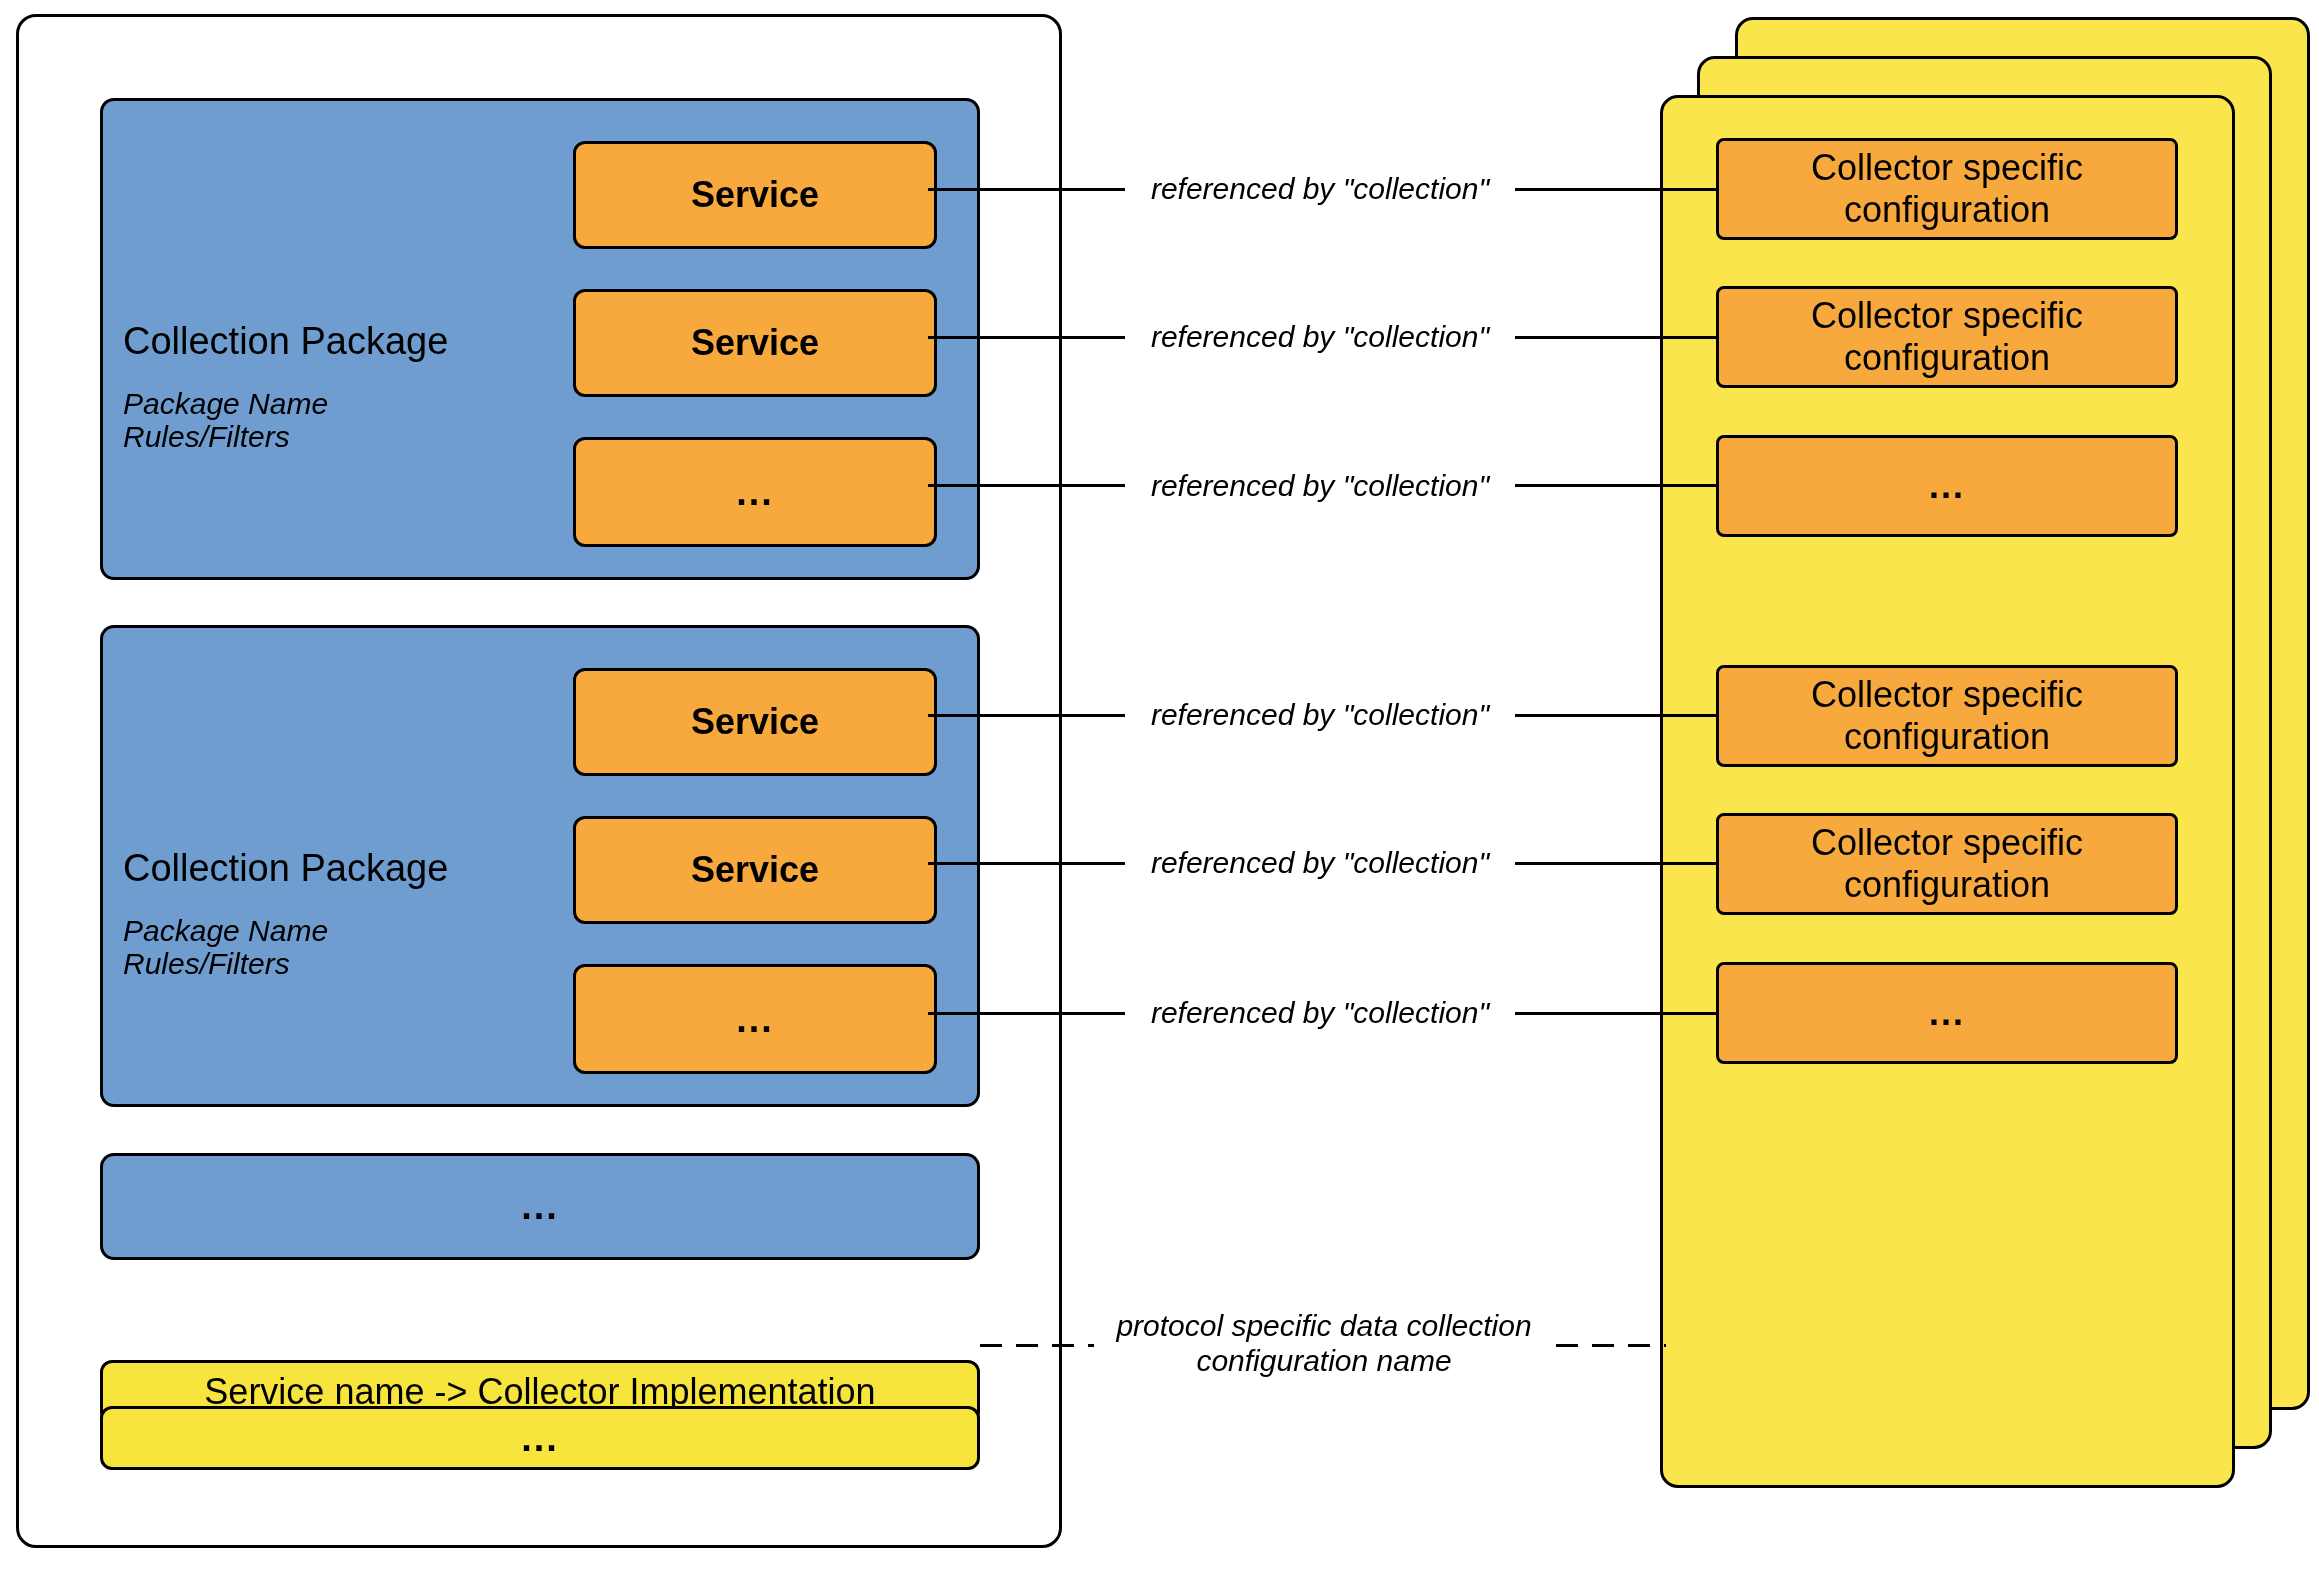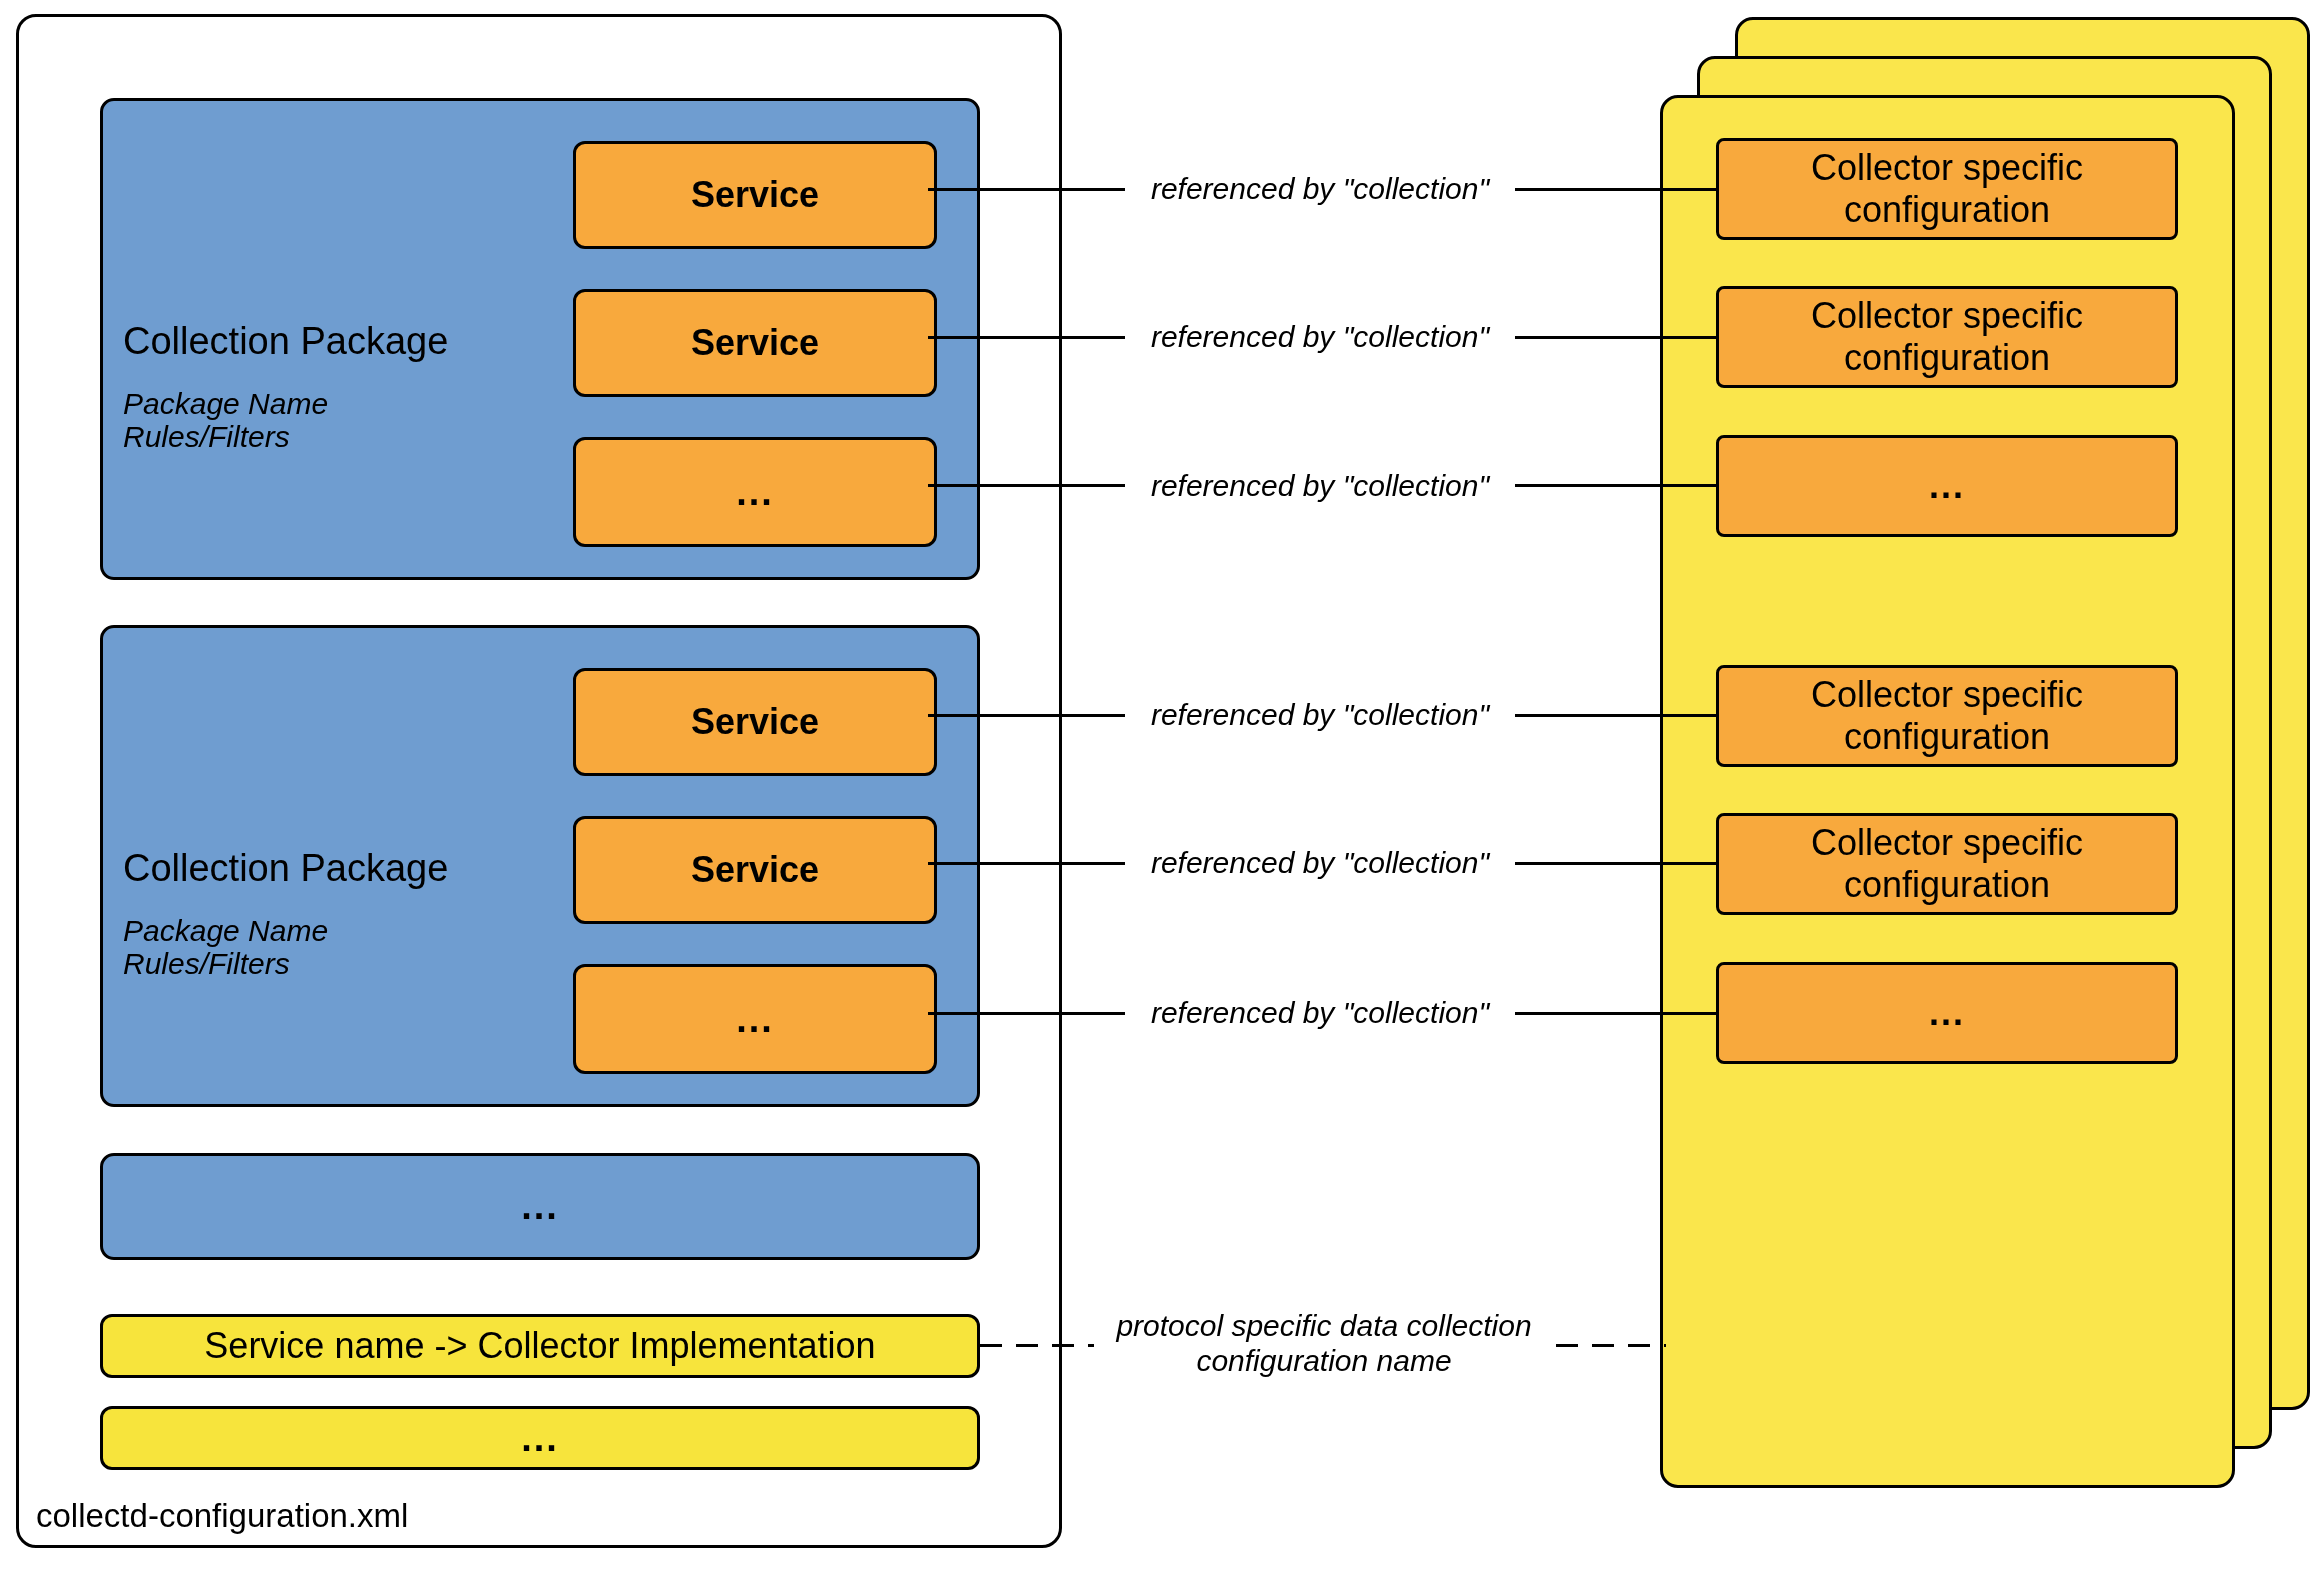--- a/index.html
+++ b/index.html
@@ -130,21 +130,20 @@
     font-style: italic;
     text-align: center;
   }
 </style>
 </head>
 <body>
 
 <div class="canvas">
 
   <div class="abs container-box"></div>
-  <div class="abs file-label">collectd-configuration.xml</div>
 
   <div class="abs pkg" style="top:98px;">
     <div class="pkg-title">Collection Package</div>
     <div class="pkg-meta">
       <div>Package Name</div>
       <div>Rules/Filters</div>
     </div>
     <div class="service" style="top:40px;">Service</div>
     <div class="service" style="top:188px;">Service</div>
     <div class="service dots-box dots" style="top:336px;">...</div>
@@ -158,21 +157,21 @@
     </div>
     <div class="service" style="top:40px;">Service</div>
     <div class="service" style="top:188px;">Service</div>
     <div class="service dots-box dots" style="top:336px;">...</div>
   </div>
 
   <div class="abs blue-strip">
     <span class="dots">...</span>
   </div>
 
-  <div class="abs yellow-strip" style="top:1314px;">Service name -&gt; Collector Implementation</div>
+  <div class="abs yellow-strip" style="top:1360px;">Service name -&gt; Collector Implementation</div>
   <div class="abs yellow-strip" style="top:1406px;">
     <span class="dots">...</span>
   </div>
 
   <div class="abs page" style="left:1735px; top:17px;"></div>
   <div class="abs page" style="left:1697px; top:56px;"></div>
   <div class="abs page" style="left:1660px; top:95px;"></div>
 
   <div class="abs csc" style="top:138px;">Collector specific configuration</div>
   <div class="abs csc" style="top:286px;">Collector specific configuration</div>

